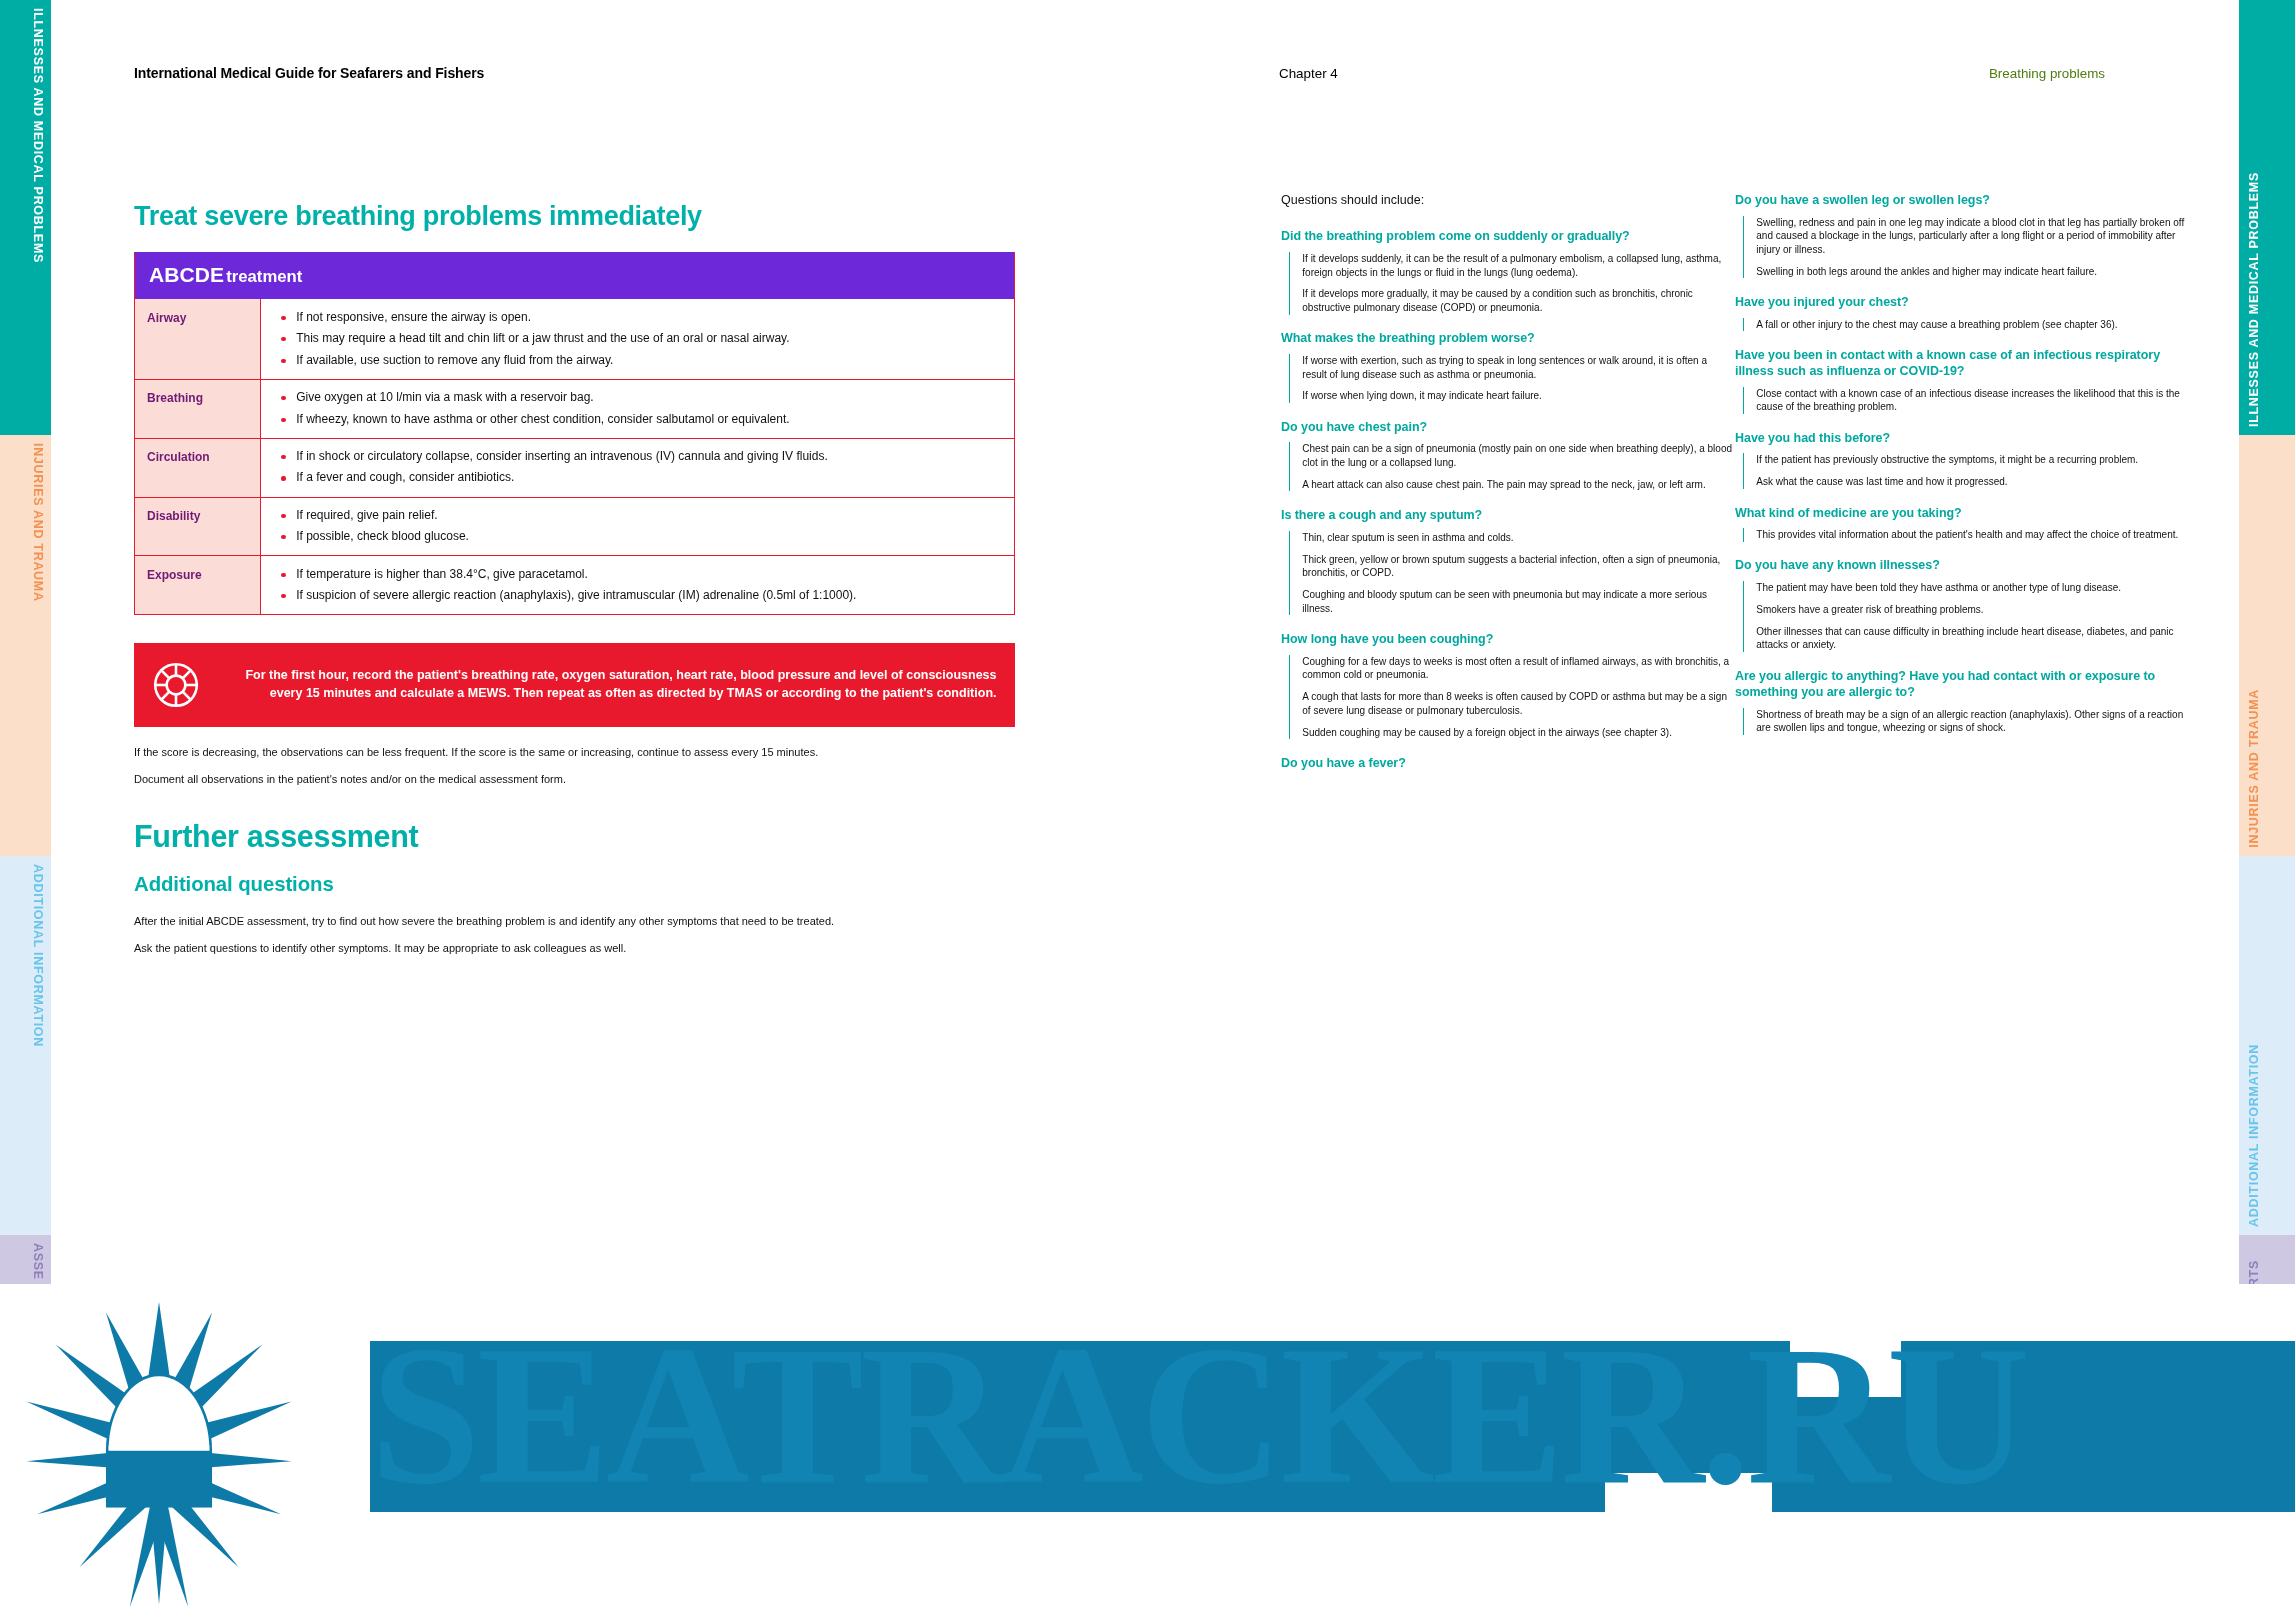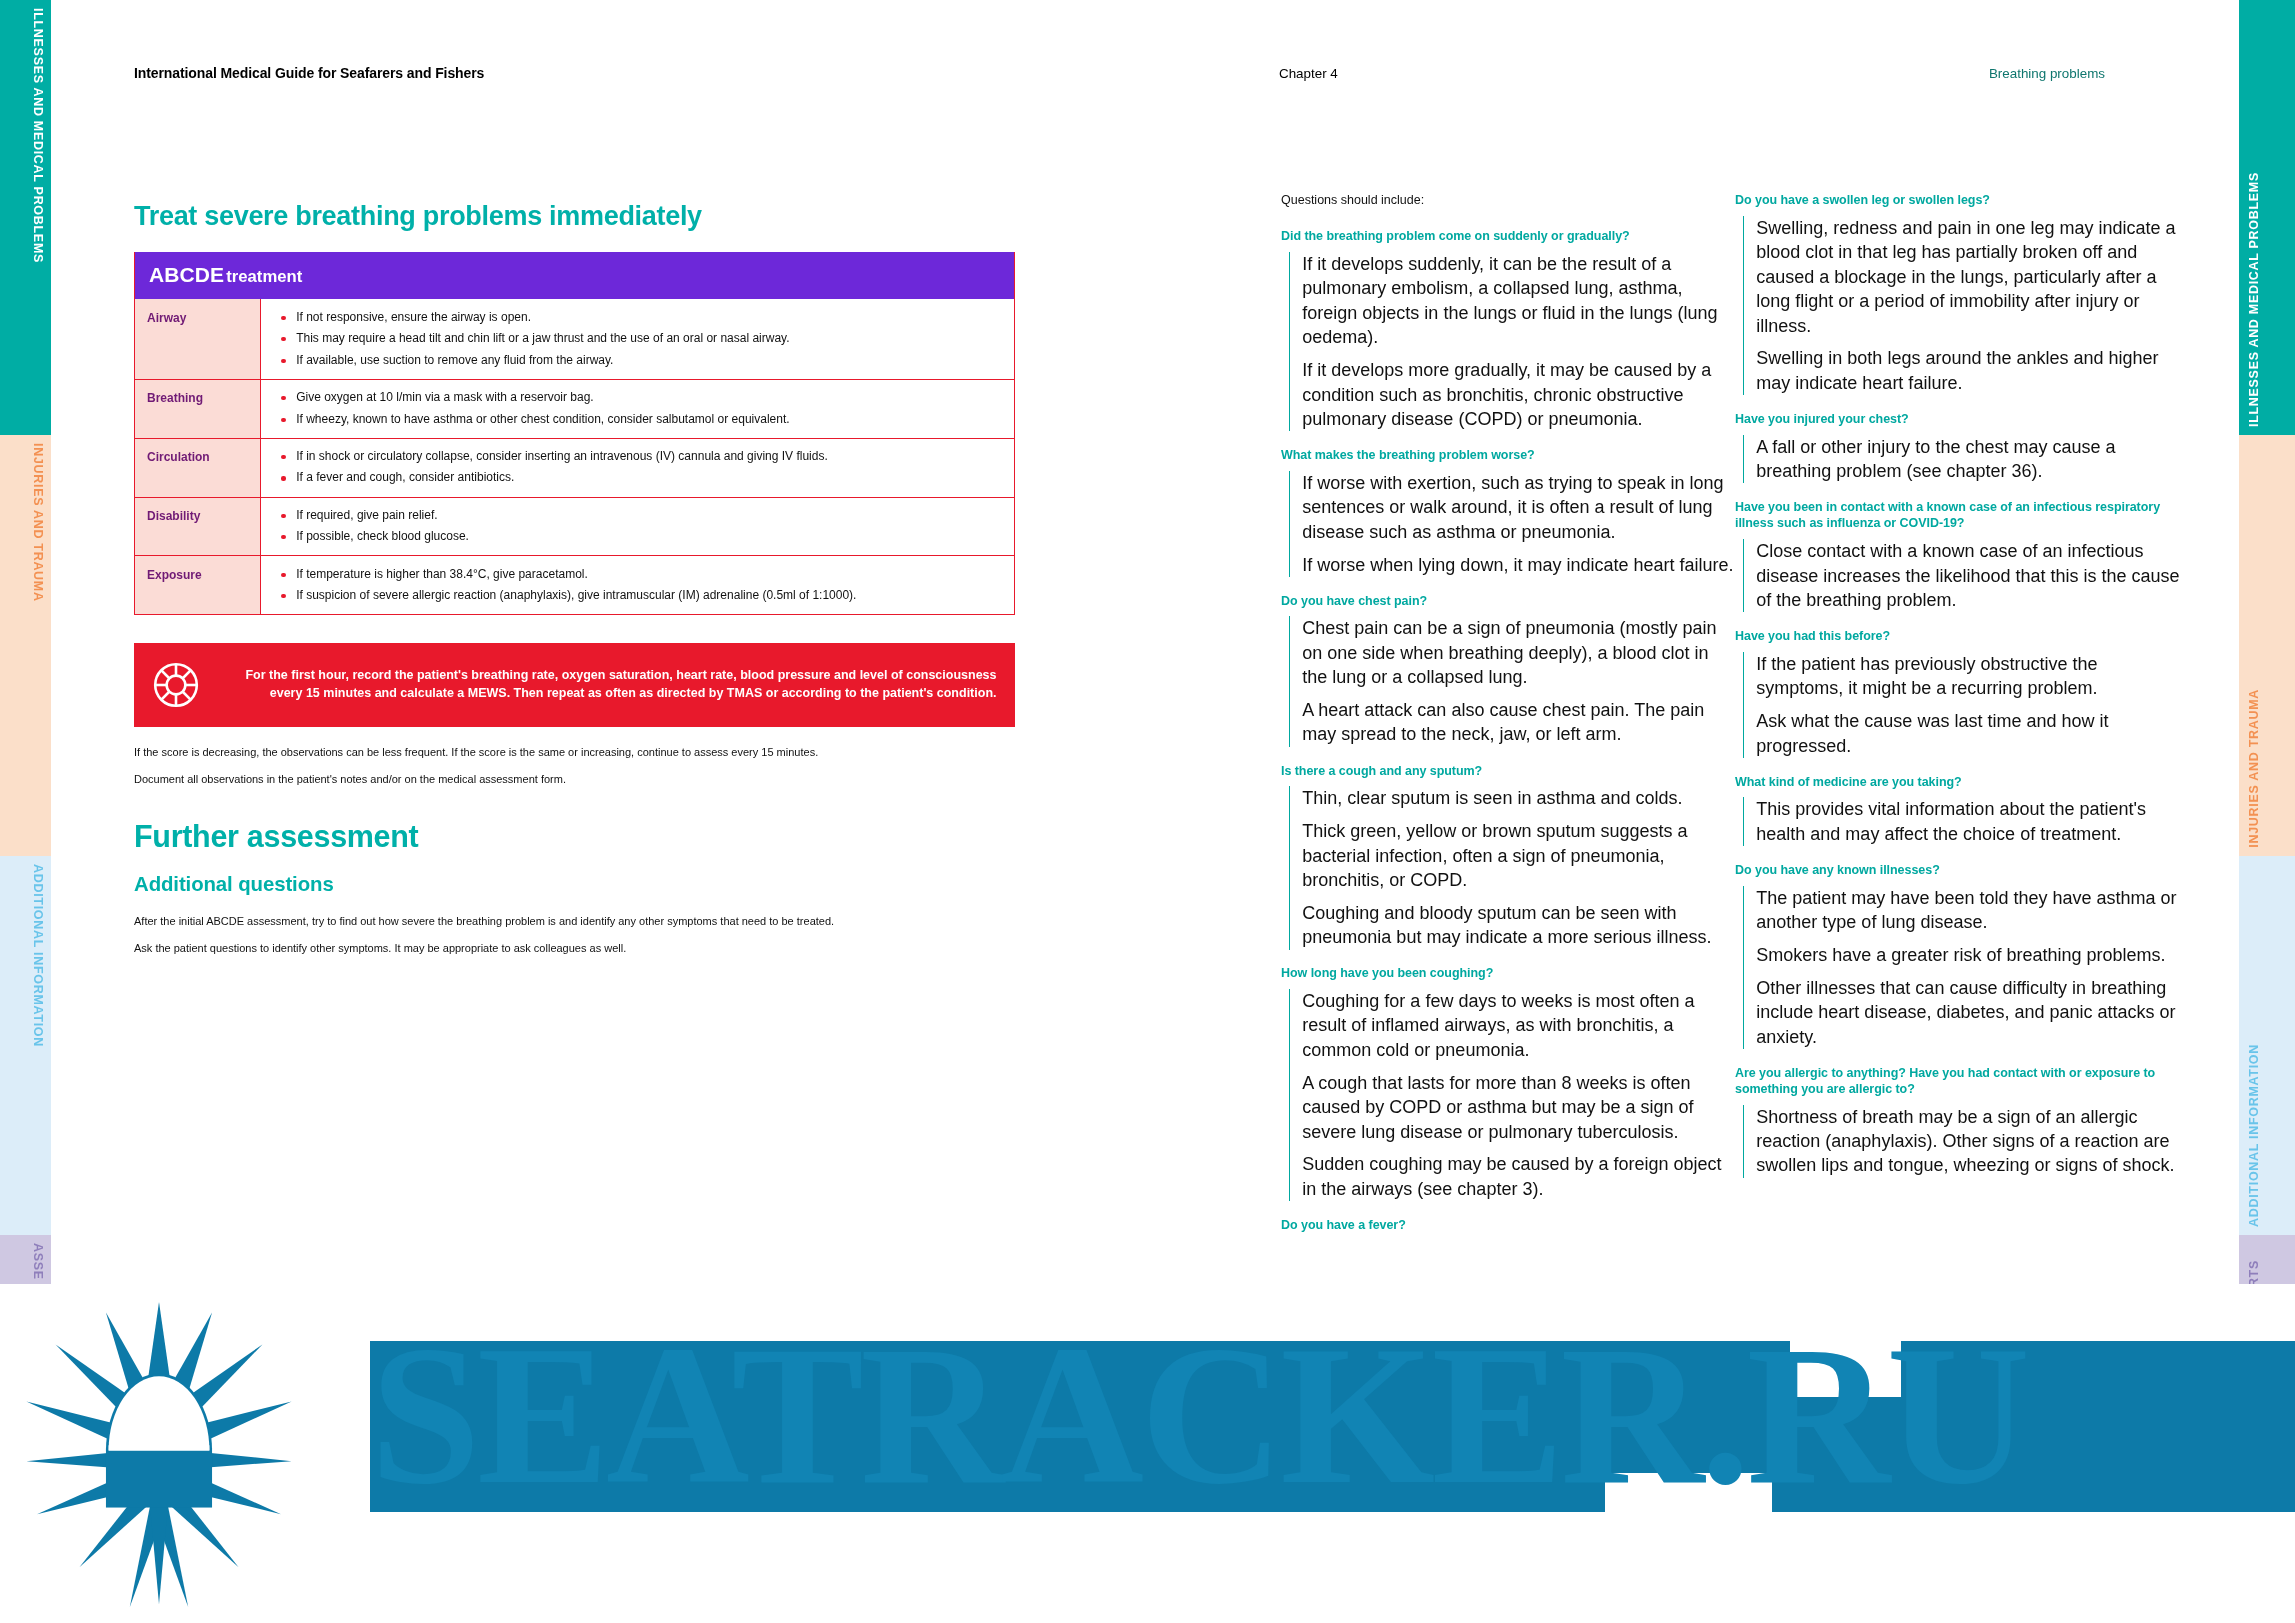--- a/index.html
+++ b/index.html
@@ -32,21 +32,21 @@
   .tab-b .tab-label { color:#f39152; }
   .tab-c { background:#dcedf9; height:379px; }
   .tab-c .tab-label { color:#69c4ea; }
   .tab-d { background:#cfc8e2; height:60px; }
   .tab-d .tab-label { color:#8f7fbb; }
 
   
   .page-header { position:absolute; top:65px; left:134px; right:134px; height:23px; }
   .hdr-left  { position:absolute; left:0; top:0; font-size:14px; font-weight:700; color:#000; letter-spacing:-0.1px; }
   .hdr-mid   { position:absolute; left:1145px; top:0.5px; font-size:13.4px; color:#000; }
-  .hdr-right { position:absolute; right:56px; top:0.5px; font-size:13.4px; color:#0f766e; }
+  .hdr-right { position:absolute; right:56px; top:0.5px; font-size:13.4px; color:#4d7c0f; }
 
   
   .col-left { position:absolute; left:134px; top:202px; width:881px; }
   h1.sec-title {
      font-size:27px; font-weight:700; color:#00b0a9; letter-spacing:-0.3px;
      line-height:1.05; margin-bottom:22px;
   }
   h1.sec-title2 {
      font-size:30.5px; font-weight:700; color:#00b0a9; letter-spacing:-0.3px;
      line-height:1.05;
@@ -96,21 +96,21 @@
   .qcol.mid   { left:1281px; }
   .qcol.right { left:1735px; }
   .q-intro { font-size:12.5px; color:#111; line-height:1.35; margin-bottom:19.4px; }
   .q-block { margin-bottom:15.7px; }
   .q-title {
      font-size:12.5px; font-weight:700; color:#00a8a0; line-height:1.3;
      margin-bottom:7.4px; letter-spacing:-0.05px;
   }
   .q-answers { border-left:1.9px solid #00a8a0; padding-left:0; margin-left:8.3px; }
   .q-answers p {
-     font-size:18px; line-height:1.36; color:#111;
+     font-size:10px; line-height:1.36; color:#111;
      padding-left:12px; margin-bottom:8.3px;
   }
   .q-answers p:last-child { margin-bottom:0; }
 
   
   .clip-band { position:absolute; left:0; top:1284px; width:2295px; height:4.6px; background:#fff; z-index:6; }
 
   
   .wm { position:absolute; left:0; top:1288px; width:2295px; height:335px; background:#ffffff; overflow:hidden; z-index:7; }
   .wm-sun { position:absolute; left:25.4px; top:14px; width:268px; height:305px; }

